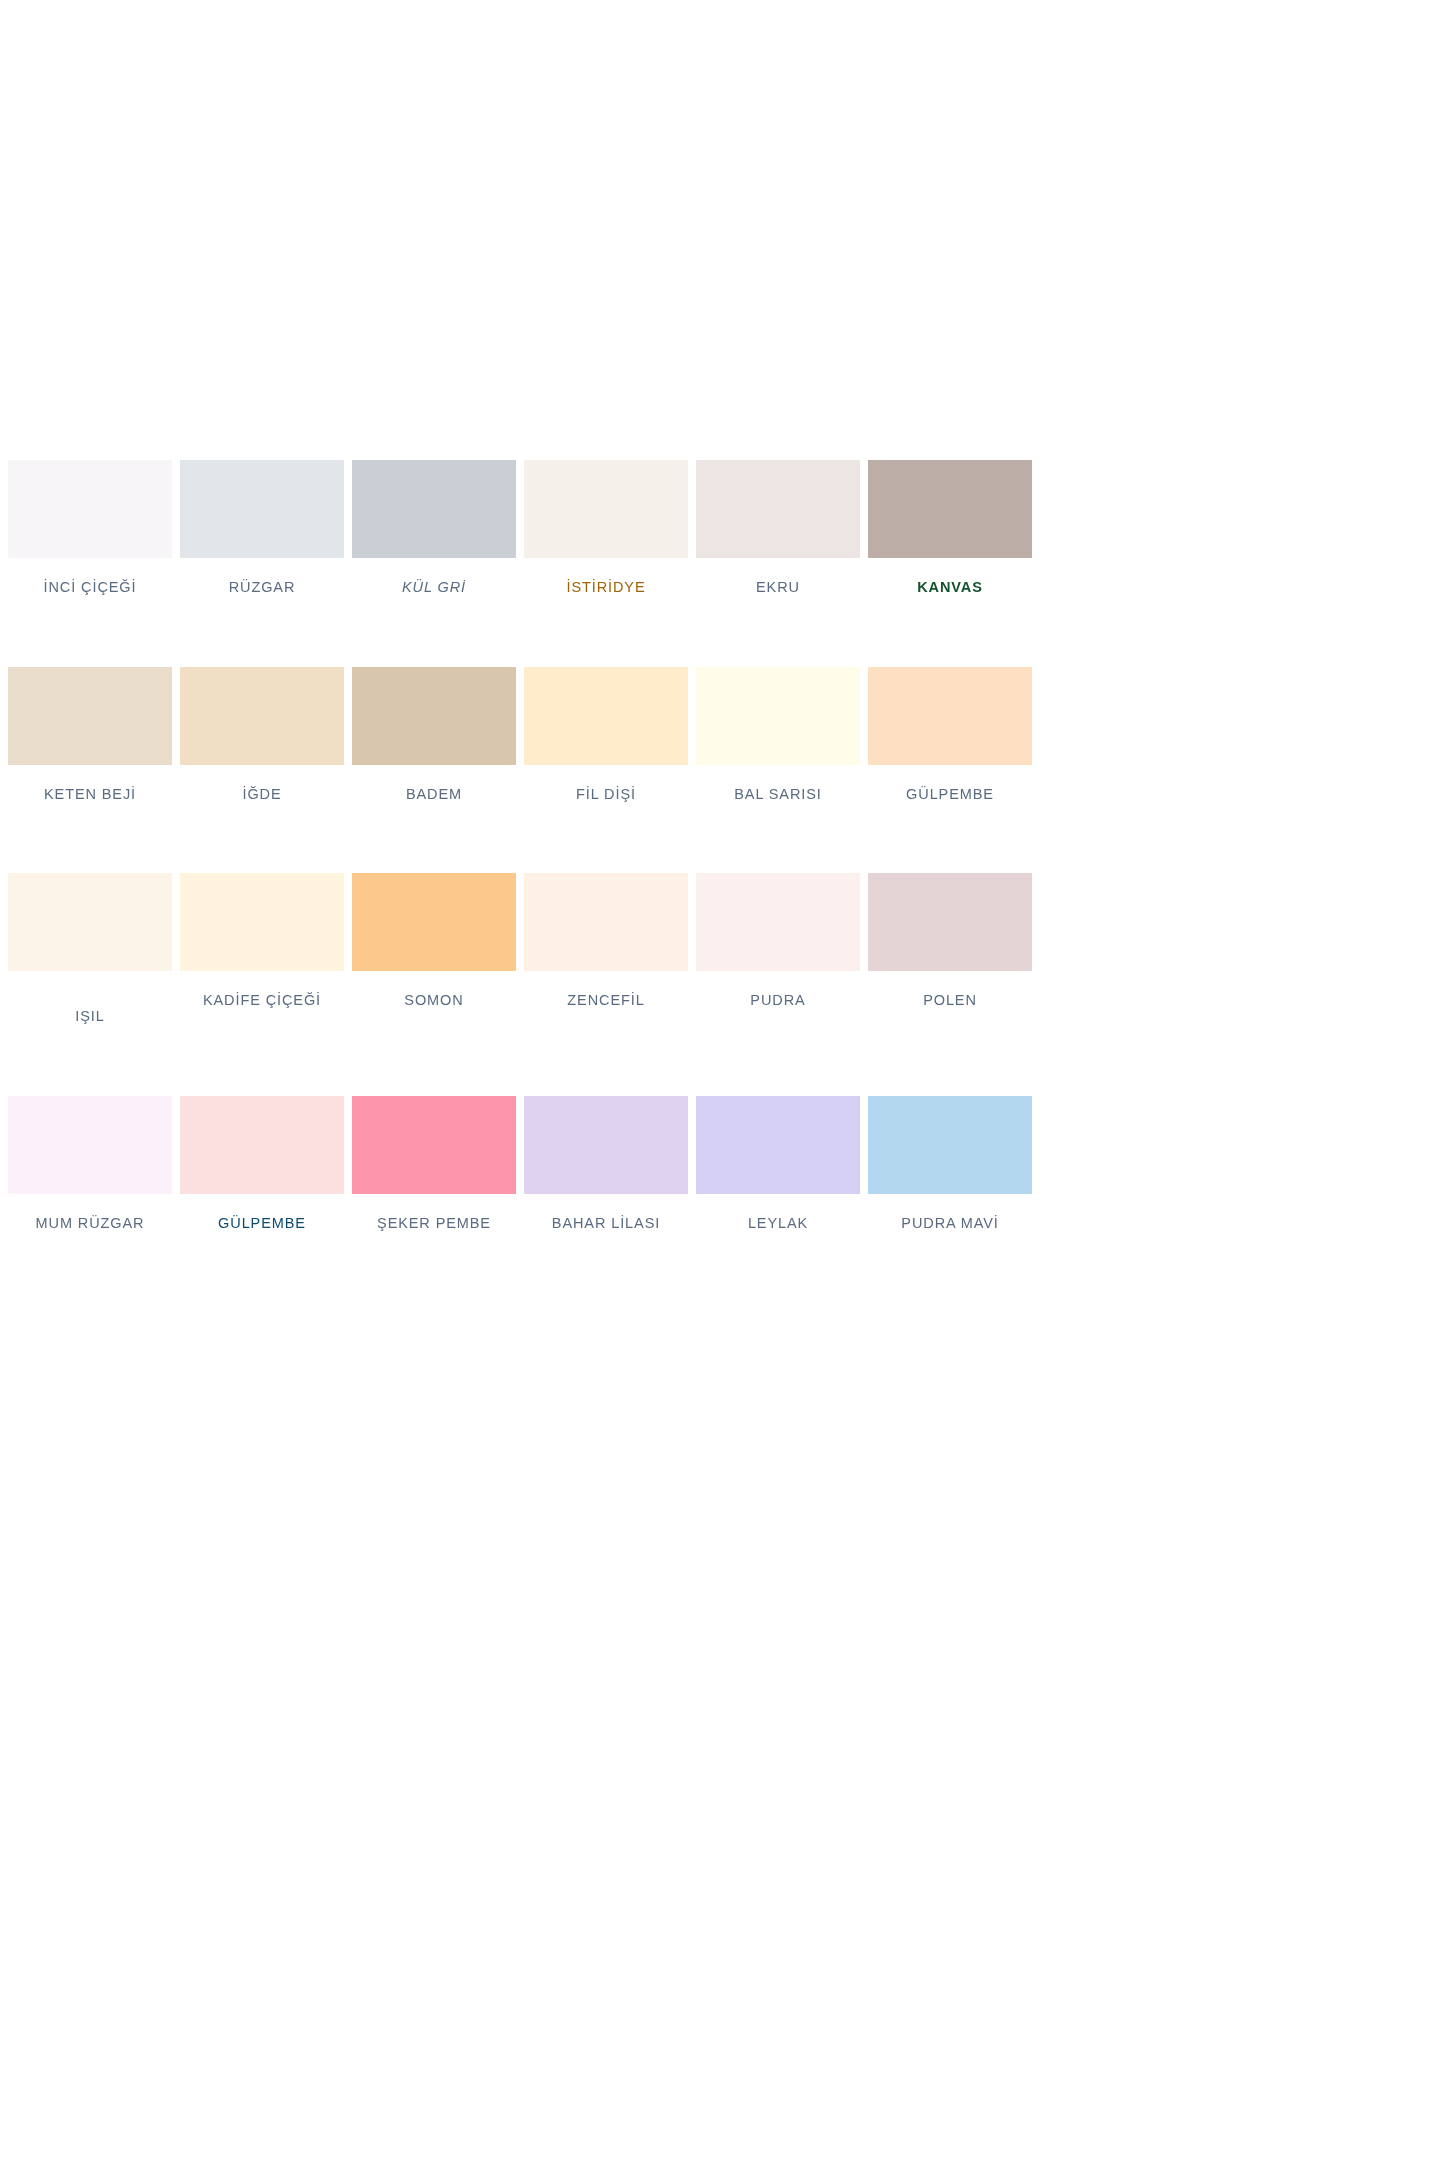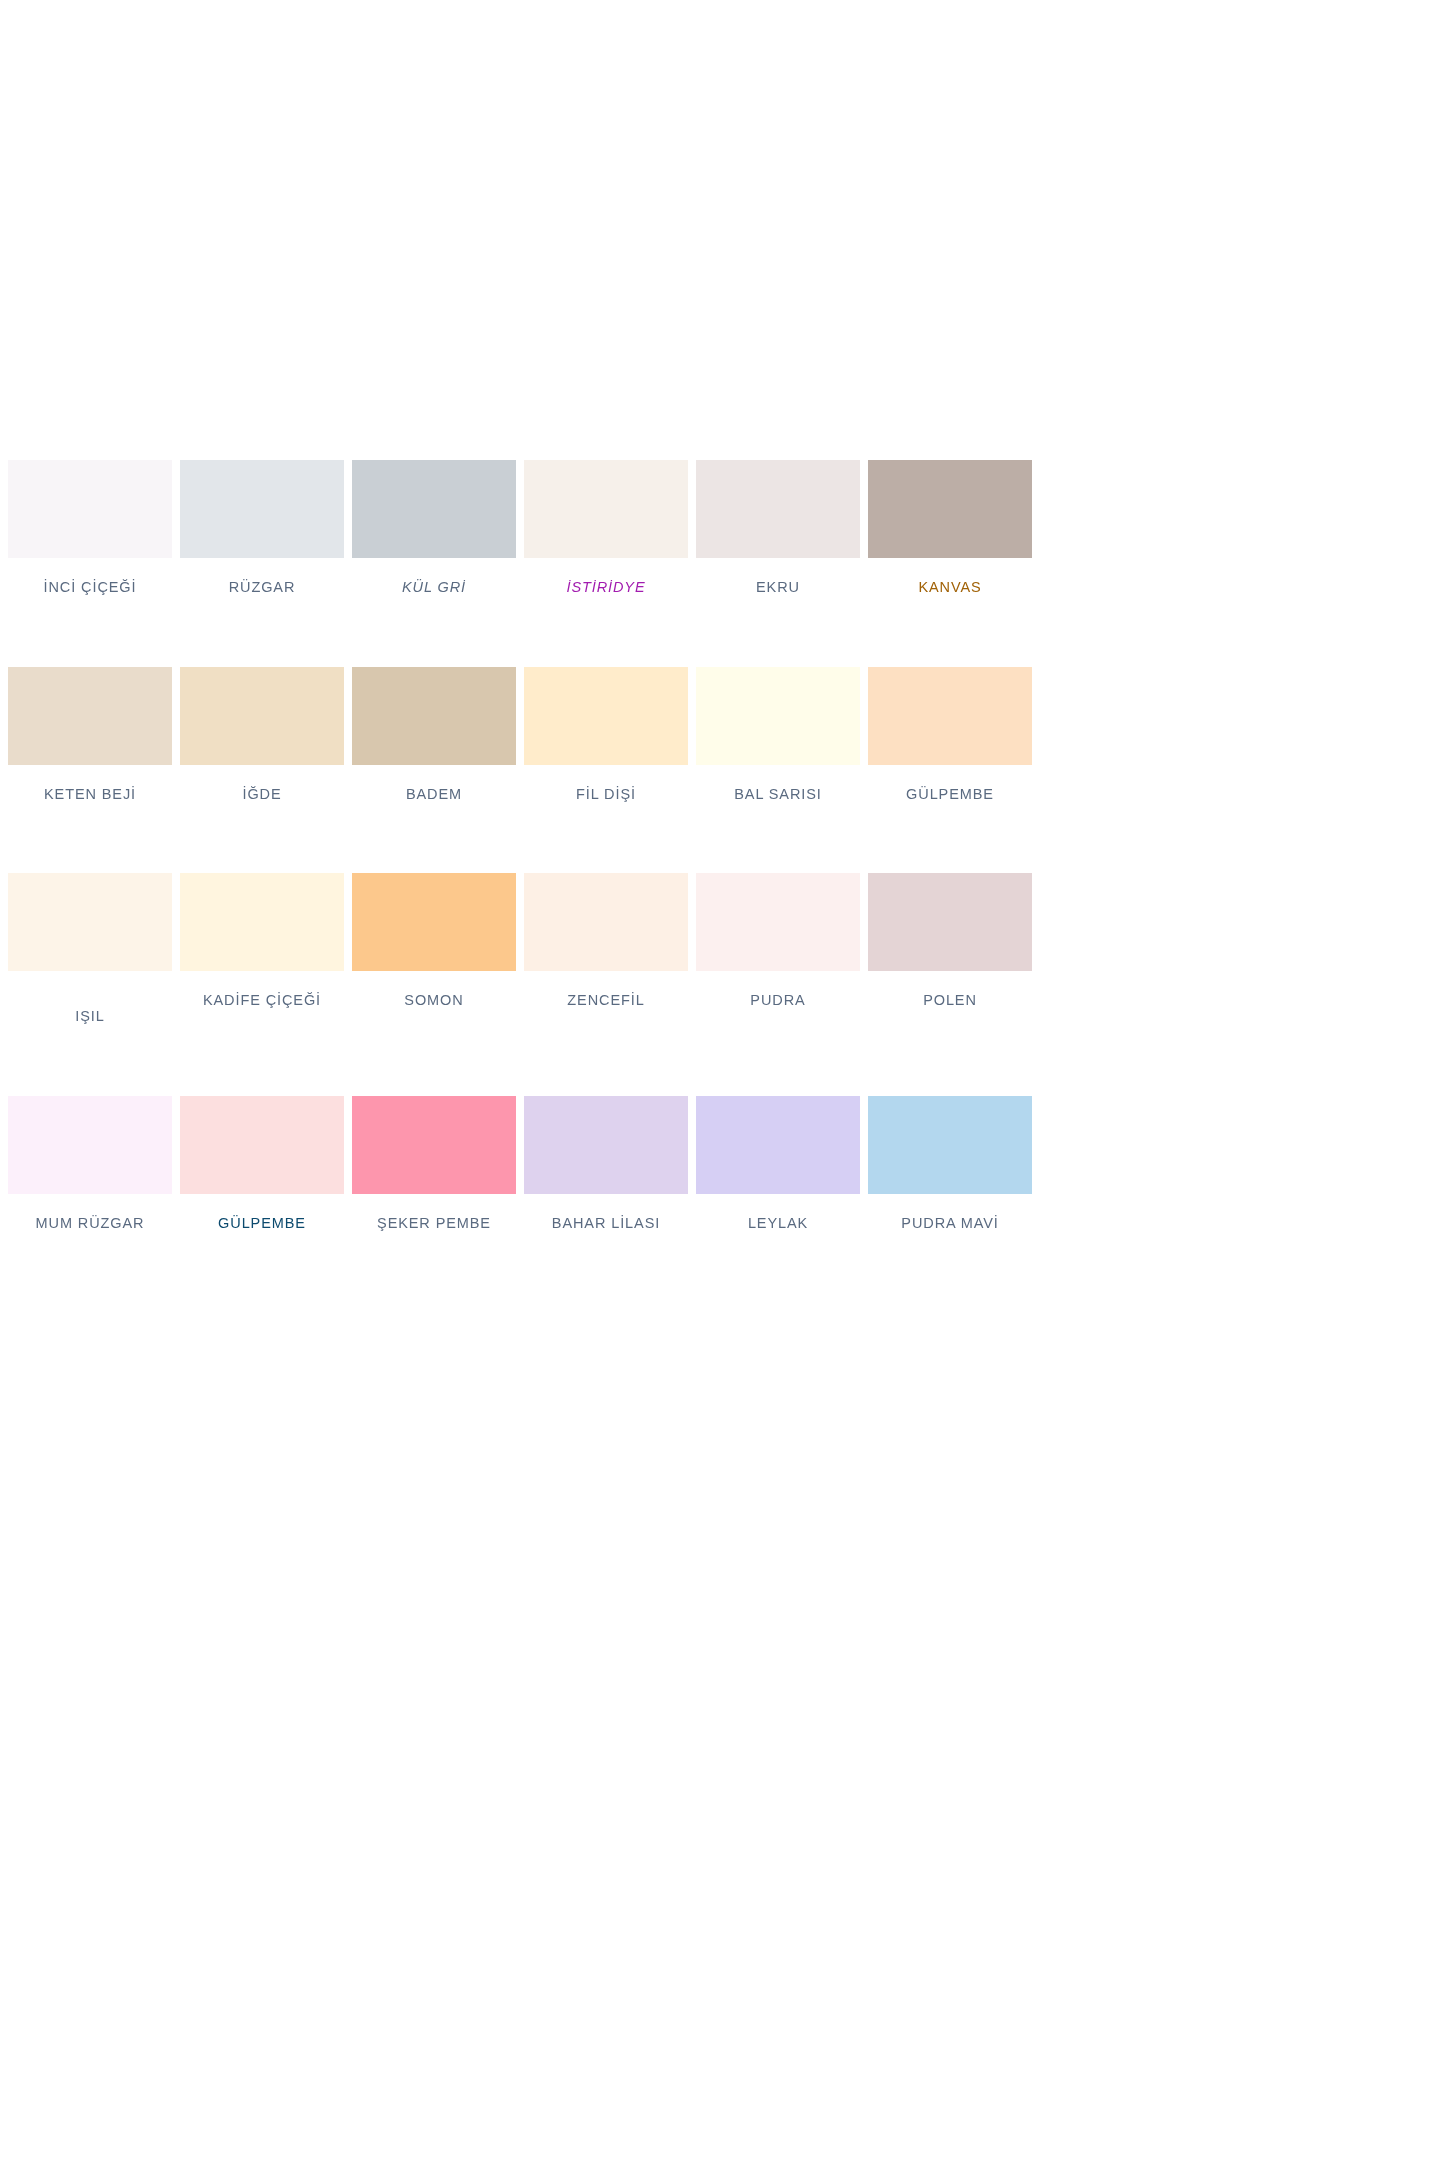--- a/index.html
+++ b/index.html
@@ -64,29 +64,29 @@
     <div class="swatch-cell">
       <span class="swatch-chip" style="background-color: rgb(226, 230, 234);"></span>
       <span class="swatch-label" style="color: rgb(90, 106, 128);">RÜZGAR</span>
     </div>
     <div class="swatch-cell">
       <span class="swatch-chip" style="background-color: rgb(201, 207, 212);"></span>
       <span class="swatch-label" style="color: rgb(90, 106, 128); font-style: italic;">KÜL GRİ</span>
     </div>
     <div class="swatch-cell">
       <span class="swatch-chip" style="background-color: rgb(246, 240, 234);"></span>
-      <span class="swatch-label" style="color: #a21caf; font-style: italic;">İSTİRİDYE</span>
+      <span class="swatch-label" style="color: #a16207;">İSTİRİDYE</span>
     </div>
     <div class="swatch-cell">
       <span class="swatch-chip" style="background-color: rgb(236, 229, 228);"></span>
       <span class="swatch-label" style="color: rgb(90, 106, 128);">EKRU</span>
     </div>
     <div class="swatch-cell">
       <span class="swatch-chip" style="background-color: rgb(188, 174, 166);"></span>
-      <span class="swatch-label" style="color: #a16207;">KANVAS</span>
+      <span class="swatch-label" style="color: #14532d; font-weight: bold;">KANVAS</span>
     </div>
     <div class="swatch-cell">
       <span class="swatch-chip" style="background-color: rgb(233, 220, 203);"></span>
       <span class="swatch-label" style="color: rgb(90, 106, 128);">KETEN BEJİ</span>
     </div>
     <div class="swatch-cell">
       <span class="swatch-chip" style="background-color: rgb(240, 223, 196);"></span>
       <span class="swatch-label" style="color: rgb(90, 106, 128);">İĞDE</span>
     </div>
     <div class="swatch-cell">

